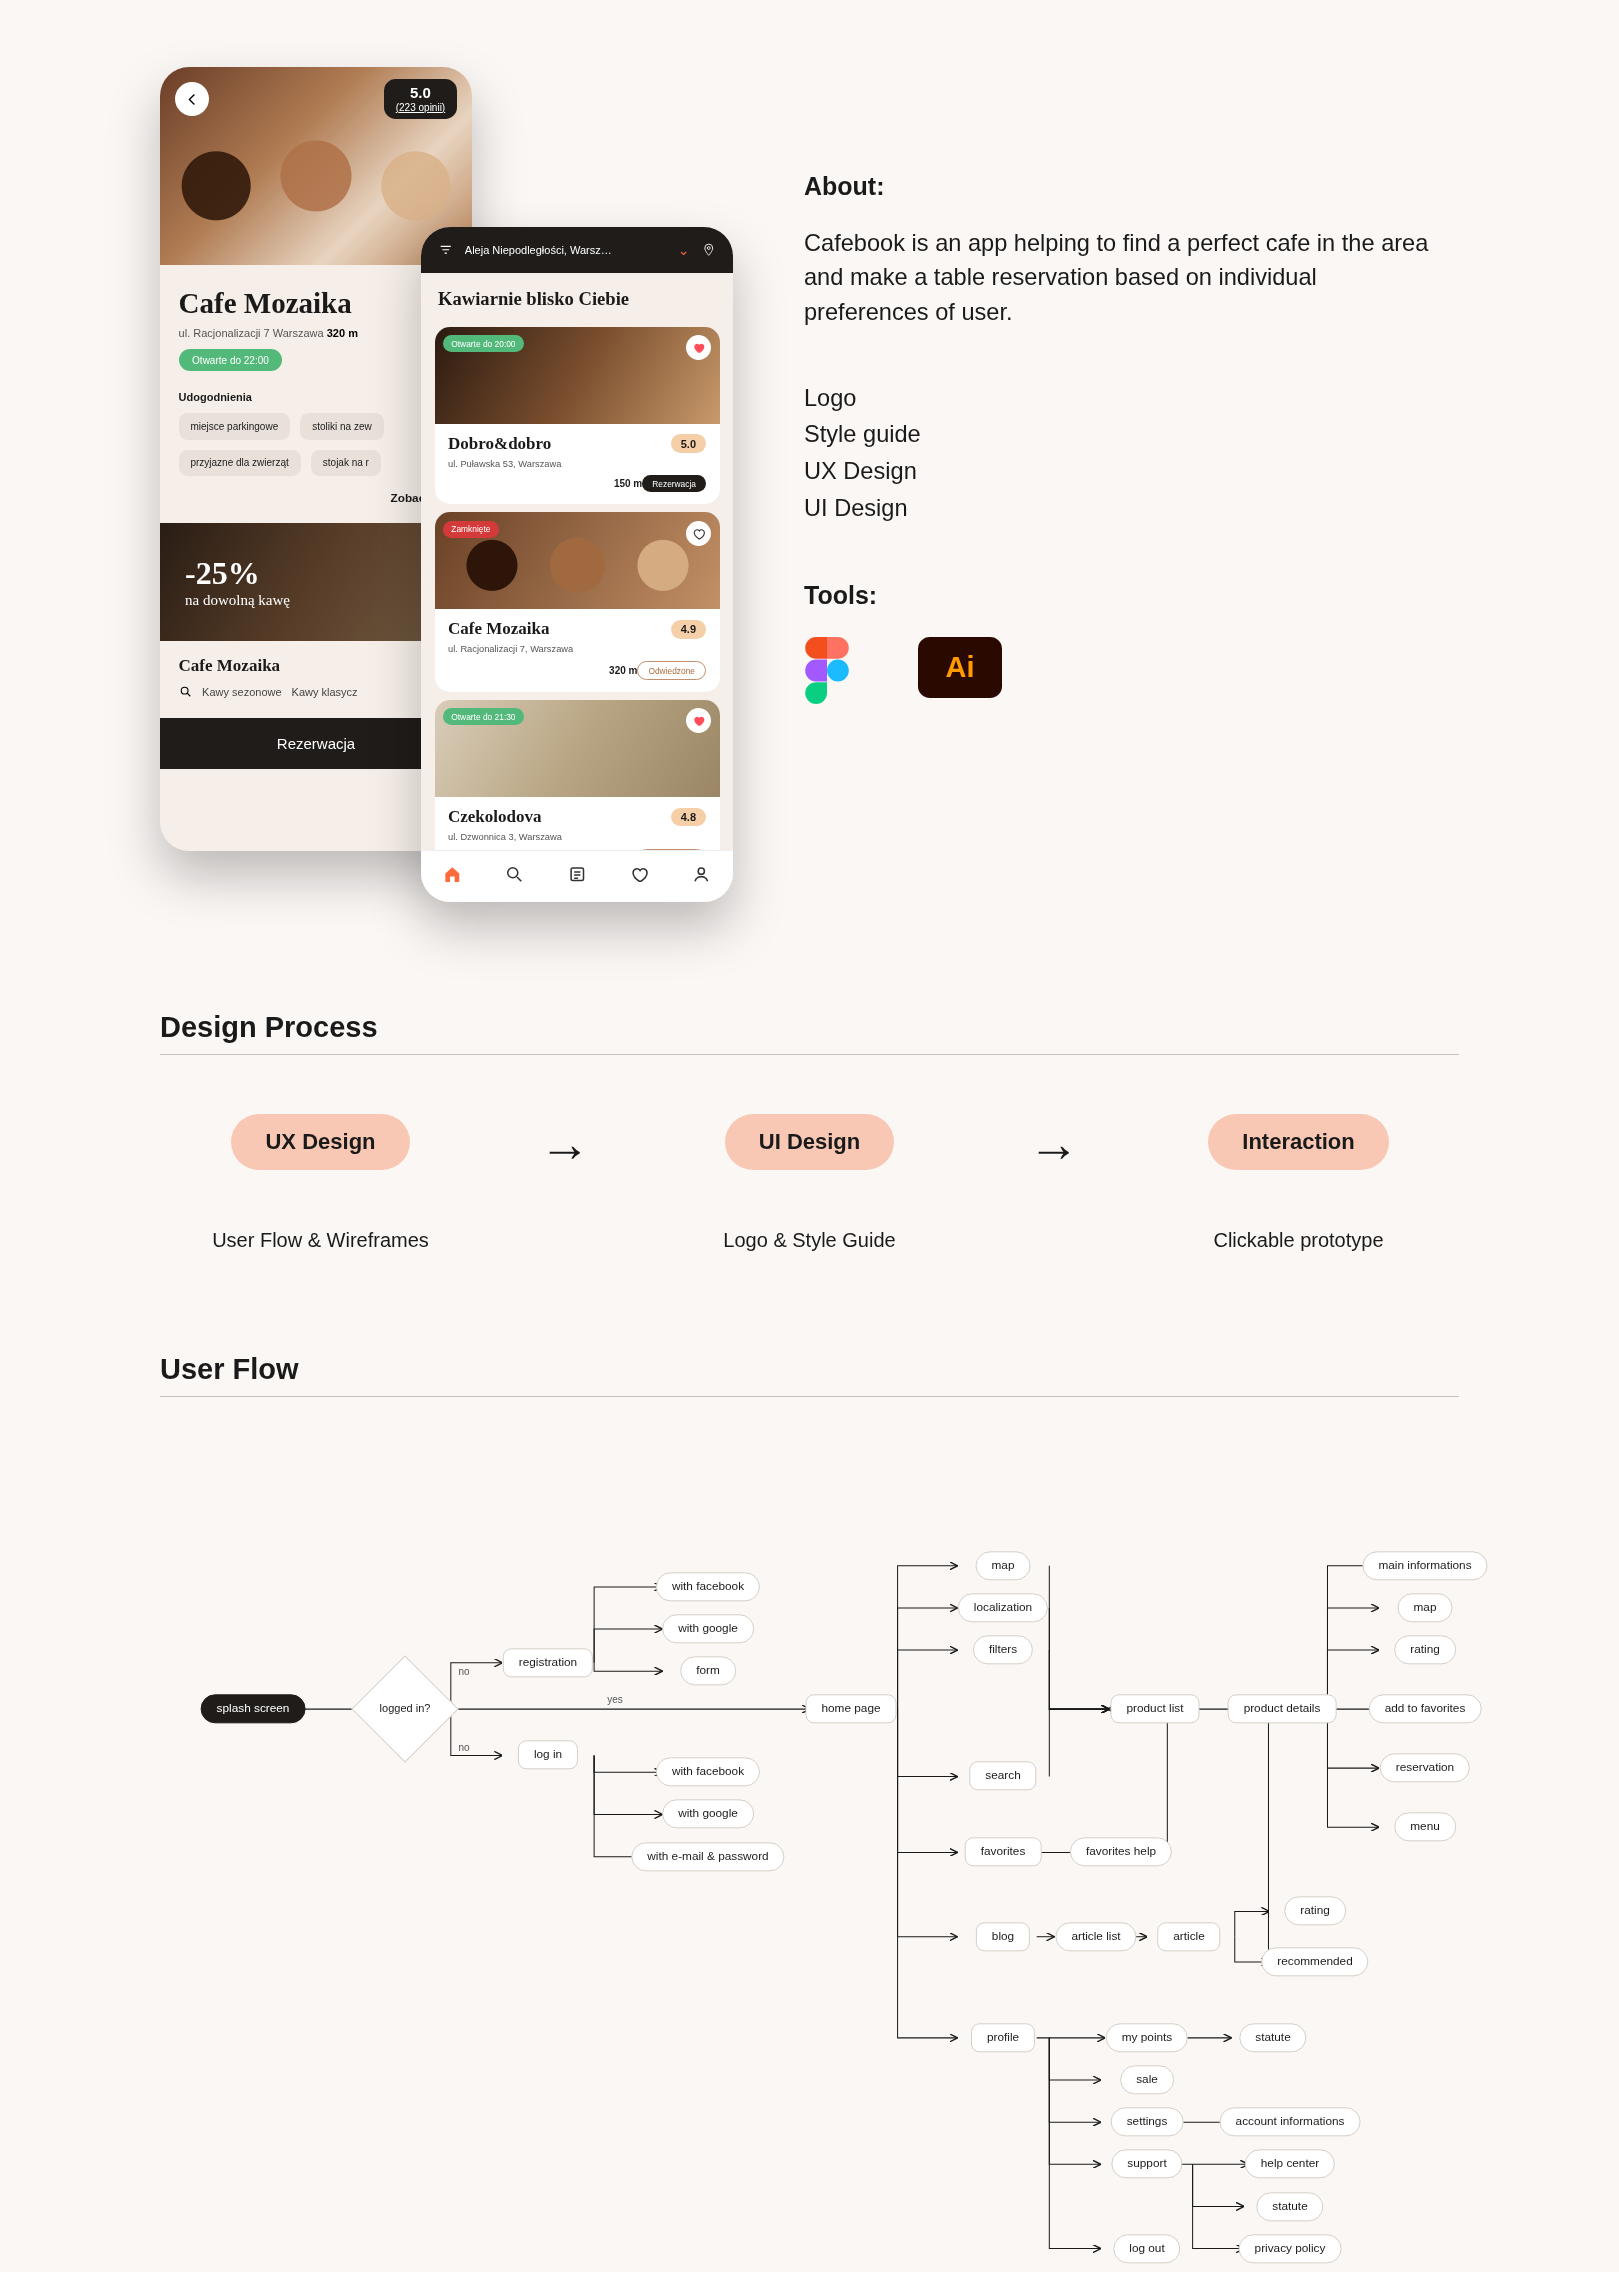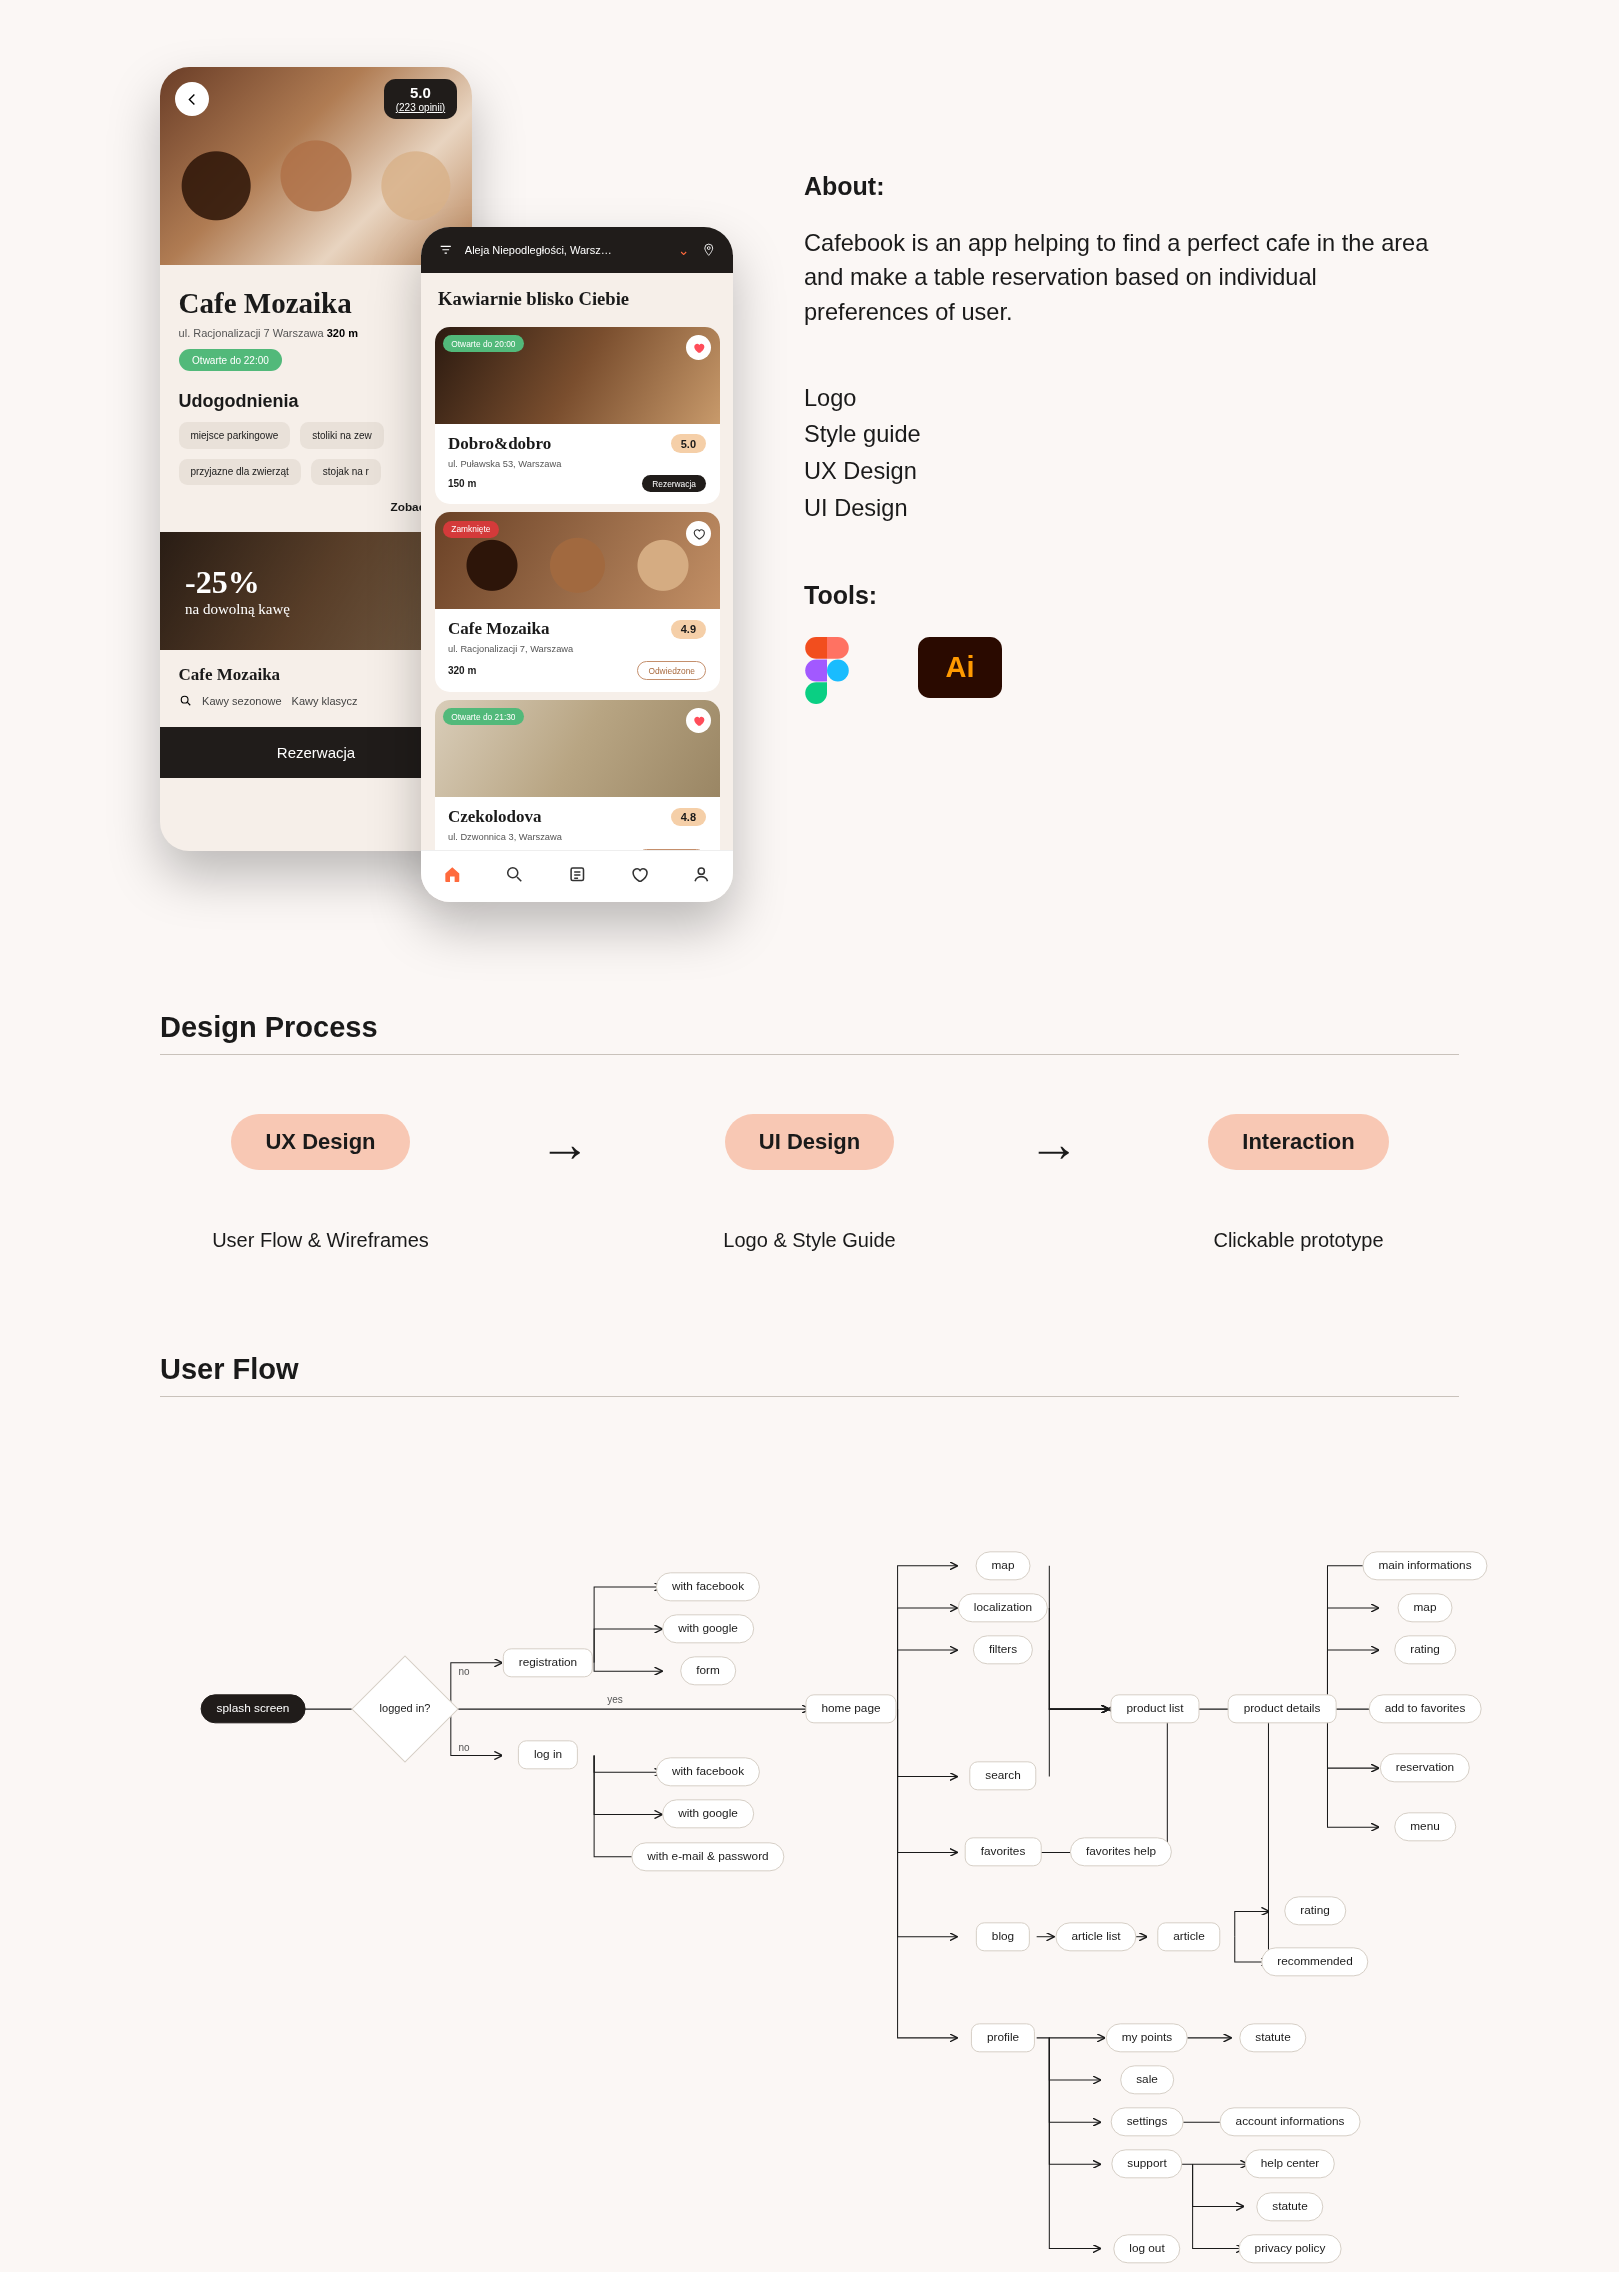--- a/index.html
+++ b/index.html
@@ -40,21 +40,21 @@
   .pb-back{position:absolute;left:15px;top:15px;width:34px;height:34px;border-radius:50%;background:#fff;display:flex;align-items:center;justify-content:center;z-index:2}
   .pb-rating-badge{position:absolute;right:15px;top:11.8px;background:var(--dark);color:#fff;border-radius:11.8px;padding:5px 11.8px;text-align:center;font-size:10px;line-height:1.2;z-index:2}
   .pb-rating-badge .r{font-weight:700;font-size:15px}
   .pb-rating-badge .c{text-decoration:underline}
   .pb-body{padding:17px 18.6px 0}
   .pb-title{font-family:Georgia,"Times New Roman",serif;font-size:29px;font-weight:700;margin:5px 0 6.7px}
   .pb-addr{font-size:11px;color:#555}
   .pb-addr b{color:#000}
   .pill{display:inline-block;border-radius:842px;padding:5.9px 13.5px;font-size:10px;color:#fff;margin-top:10px}
   .pill.green{background:var(--green)}
-  .pb-sub{font-weight:600;font-size:18px;margin:20px 0 10px}
+  .pb-sub{font-weight:600;font-size:11px;margin:20px 0 10px}
   .tag{display:inline-block;background:#e9e1d9;border-radius:8.4px;padding:7.6px 11.8px;font-size:10px;margin:0 6.7px 10px 0}
   .pb-more{text-align:right;font-weight:600;font-size:11.8px;margin-top:5px}
   .pb-promo{margin:18.6px -18.6px 0;height:118px;background:linear-gradient(0deg,rgba(0,0,0,.45),rgba(0,0,0,.45)),linear-gradient(120deg,#4a3425,#a07049,#d3aa7f);color:#fff;display:flex;flex-direction:column;justify-content:center;padding:0 25px}
   .pb-promo .big{font-family:Georgia,serif;font-size:32px;font-weight:700}
   .pb-promo .sm{font-family:Georgia,serif;font-size:15px}
   .pb-card{margin:15px 0 0;padding:0 0 5px}
   .pb-card-title{font-family:Georgia,serif;font-weight:700;font-size:17px}
   .pb-search-row{display:flex;align-items:center;gap:10px;margin-top:8.4px;font-size:11px;color:#444}
   .pb-cta{margin:15px -18.6px 0;background:var(--dark);color:#fff;text-align:center;padding:17px 0;font-size:15px;font-weight:500;border-radius:0 0 20px 20px}
   
@@ -65,21 +65,21 @@
   .pf-h{font-family:Georgia,serif;font-weight:700;font-size:18.6px;padding:15px 17px 8.4px}
   .card{background:#fff;border-radius:15px;margin:8.4px 13.5px;overflow:hidden;position:relative}
   .card .img{height:97px;position:relative}
   .card .status{position:absolute;left:8.4px;top:8.4px;border-radius:842px;padding:3.4px 8.4px;font-size:8.4px;color:#fff;z-index:2}
   .card .heart{position:absolute;right:8.4px;top:8.4px;width:25px;height:25px;border-radius:50%;background:#fff;display:flex;align-items:center;justify-content:center;font-size:13.5px;z-index:2}
   .card .body{padding:10px 13.5px 11.8px}
   .card .row1{display:flex;align-items:center;justify-content:space-between}
   .card .name{font-family:Georgia,serif;font-weight:700;font-size:17px}
   .card .rbadge{background:var(--rating-bg);border-radius:842px;padding:3.4px 10px;font-size:11px;font-weight:700}
   .card .addr{font-size:9.3px;color:#555;margin-top:5px}
-  .card .meta{display:flex;justify-content:space-between;align-items:center;margin-top:6.7px}
+  .card .meta{display:flex;justify-content:flex-end;align-items:center;margin-top:6.7px}
   .card .dist{font-size:10px;font-weight:700}
   .card .chip{border-radius:842px;padding:3.4px 10px;font-size:8.4px}
   .chip.dark{background:var(--dark);color:#fff}
   .chip.outline{border:0.8px solid #c48f6c;color:#a86a3e;background:#fff}
   .img.coffee{background:linear-gradient(120deg,#2b1a10,#7a4e2e,#c89a6b)}
   .img.lattes{background:
     radial-gradient(circle at 20% 55%,#2d1509 0 25px,transparent 26px),
     radial-gradient(circle at 50% 55%,#a1693f 0 27px,transparent 28px),
     radial-gradient(circle at 80% 55%,#d5ac82 0 25px,transparent 26px),
     linear-gradient(120deg,#6a4126,#c39066)}

